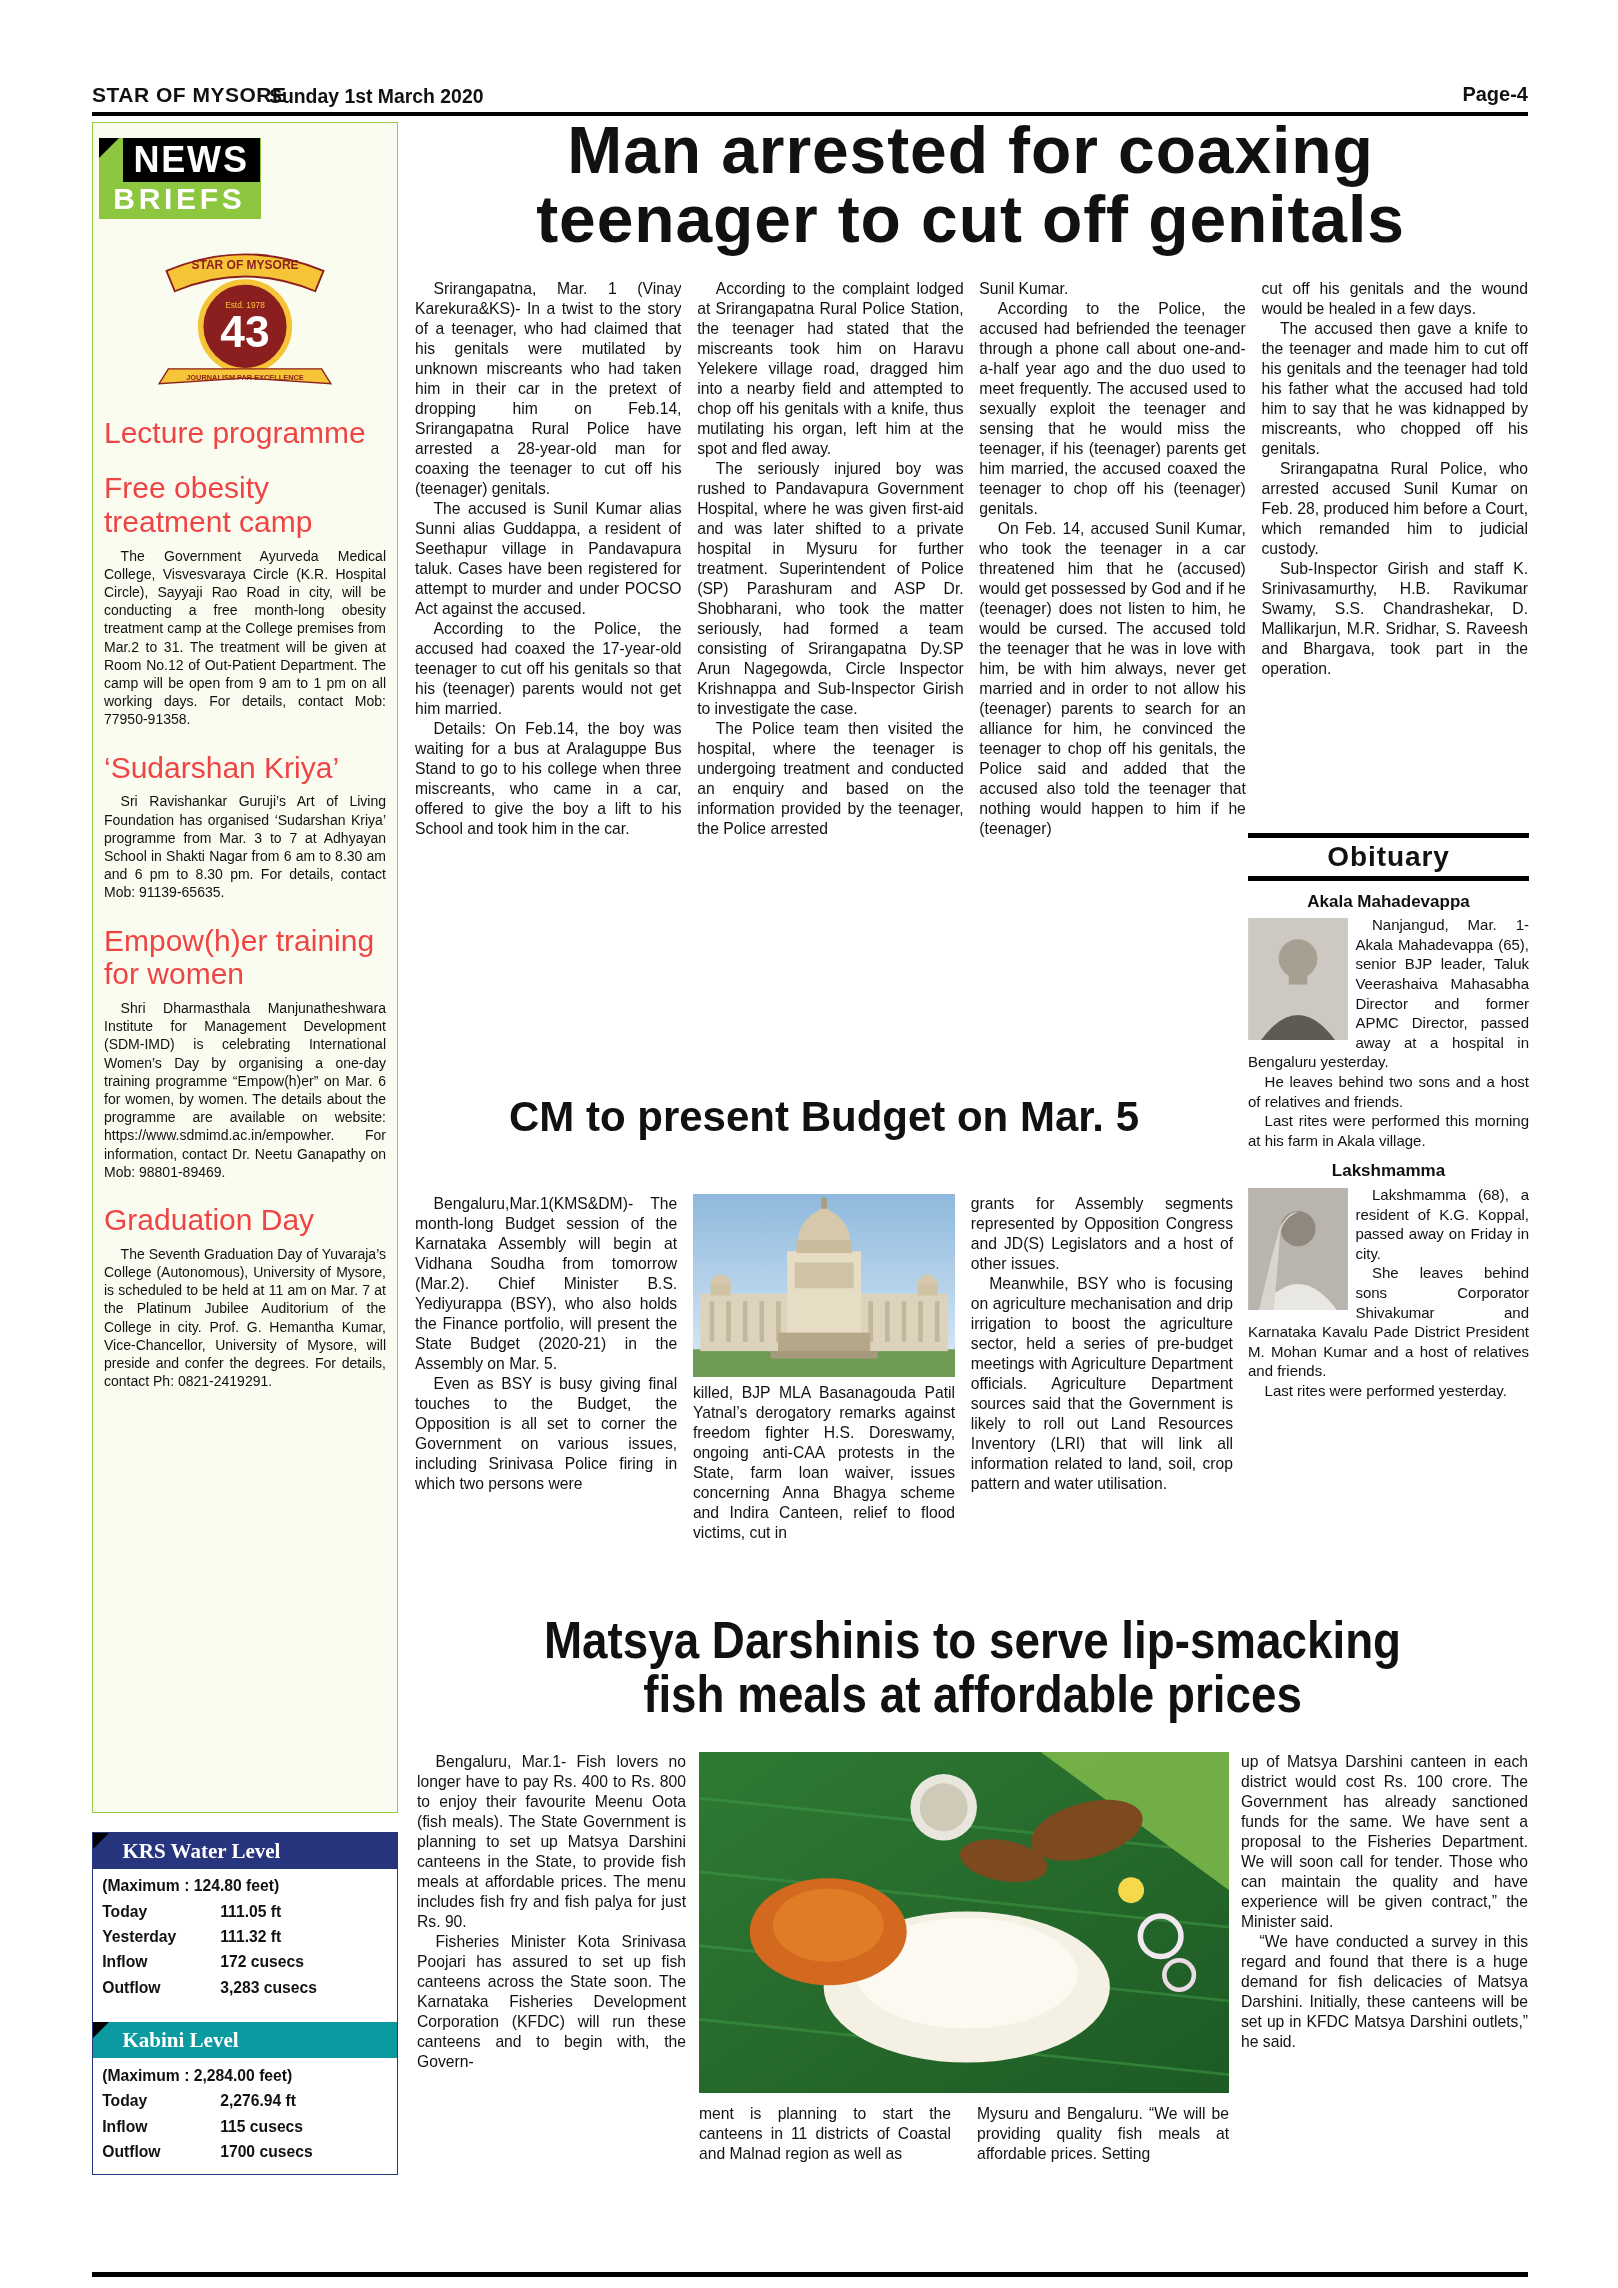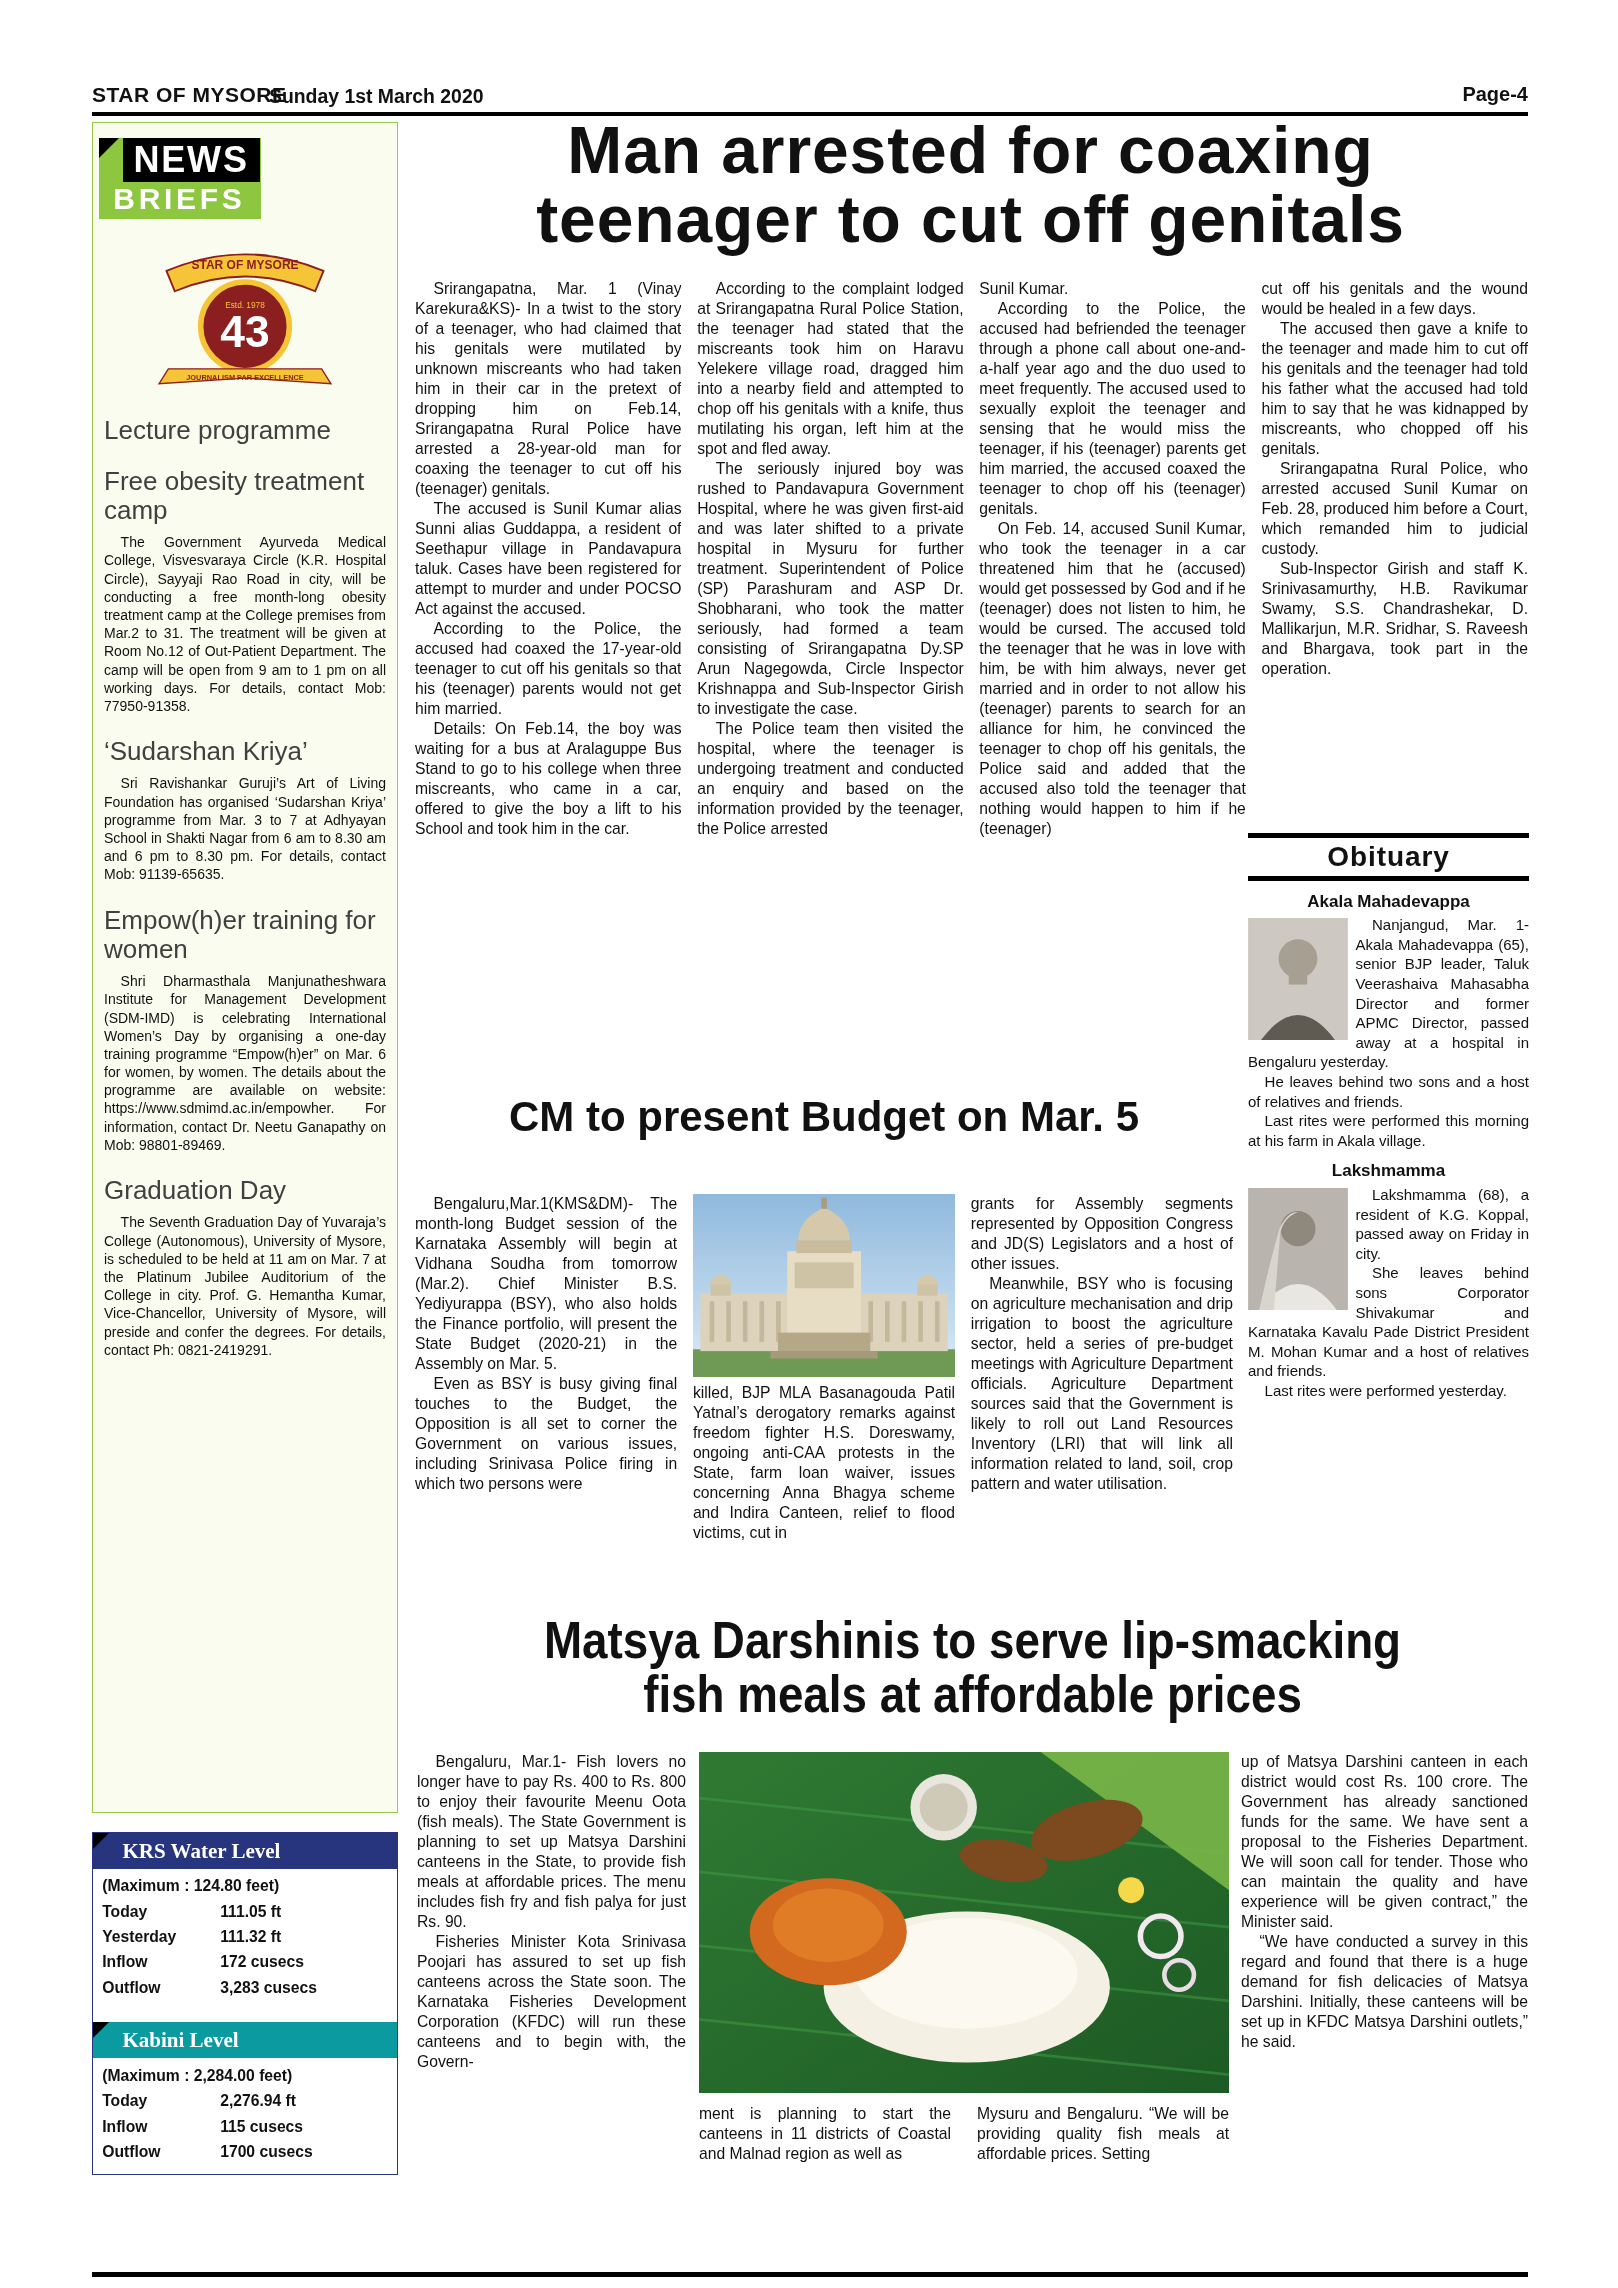--- a/index.html
+++ b/index.html
@@ -18,21 +18,21 @@
   .sidebar{left:92px;top:122px;width:306px;height:1691px;border:1.8px solid #9cc84a;
            background:#fbfcf0;box-sizing:border-box;padding:7.4px 11px;overflow:hidden;}
   .news-box{position:relative;width:162px;height:81px;background:#8dc63f;margin-left:-5.5px;}
   .corner-tri{position:absolute;left:0;top:0;width:0;height:0;
               border-top:20px solid #000;border-right:20px solid transparent;}
   .news-line{margin:7.4px 0 0 24px;}
   .news-line span{display:inline-block;background:#000;color:#fff;font-weight:bold;
                   font-size:36px;padding:0.9px 11px;letter-spacing:1.8px;}
   .briefs-line{color:#fff;font-weight:bold;font-size:30px;letter-spacing:3.7px;margin:0.9px 0 0 14.8px;}
   .logo-wrap{text-align:center;margin:14.8px 0 3.7px;}
-  .brief-title{font-size:26px;line-height:1.12;font-weight:400;margin:22px 0 8.3px;color:#404040;}
+  .brief-title{font-size:30px;line-height:1.12;font-weight:400;margin:22px 0 8.3px;color:#ef4444;}
   .brief-body{font-size:14px;line-height:1.3;text-align:justify;text-indent:16.6px;margin:0;}
 
   
   .water{left:92px;top:1832px;width:306px;border:1.8px solid #27357e;background:#fff;
          box-sizing:border-box;padding-bottom:9.2px;}
   .wl-head{position:relative;color:#fff;font-family:"Liberation Serif", serif;font-weight:bold;
            font-size:21px;padding:5.5px 7.4px 5.5px 29.5px;}
   .wl-head .corner-tri{border-top-width:16.6px;border-right-width:16.6px;}
   .wl-krs{background:#27357e;}
   .wl-kabini{background:#0a9aa0;margin-top:22px;}

